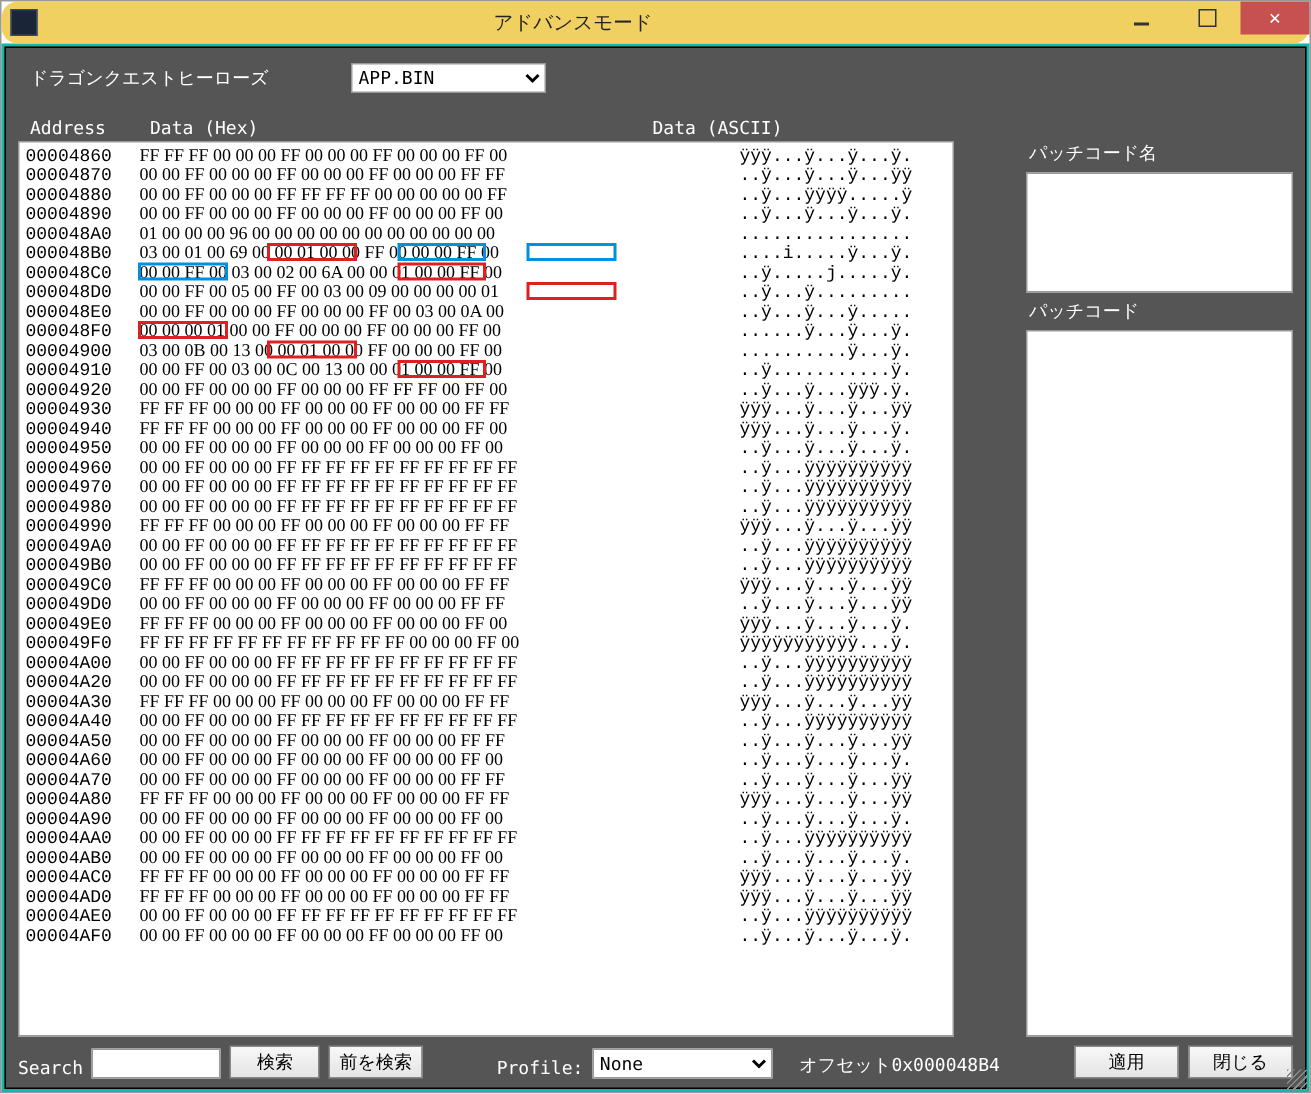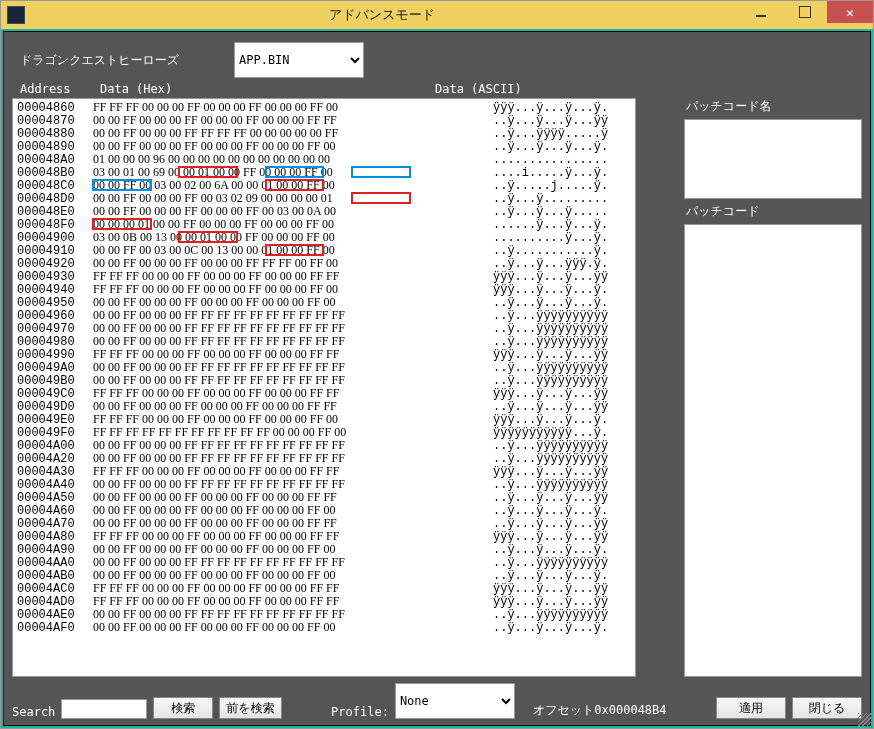--- a/index.html
+++ b/index.html
@@ -1,36 +1,36 @@
 <!DOCTYPE html>
 <html><head>
 <meta charset="utf-8">
 <style>
 * { box-sizing: border-box; margin: 0; padding: 0; }
 body { font-family: "MS Gothic", "Meiryo", monospace; background: #fff; width: 874px; height: 729px; overflow: hidden; }
 .window { width: 874px; height: 729px; border: 1px solid #999; display: flex; flex-direction: column; }
-.titlebar { background: #F0D060; height: 28px; display: flex; align-items: center; position: relative; }
+.titlebar { background: #F0D060; height: 28px; display: flex; align-items: center; position: relative; border-radius: 11px; }
 .title-icon { width: 18px; height: 18px; margin-left: 6px; background: #1a2536; border: 1px solid #3a4a5e; }
 .title-text { flex: 1; text-align: center; font-size: 13px; color: #222; }
 .win-btns { display: flex; height: 100%; }
 .win-btn { width: 44px; height: 22px; display: flex; align-items: center; justify-content: center; font-size: 14px; color: #222; }
 .win-btn.close { background: #C75050; color: #fff; width: 46px; }
 .win-btn.min::before { content: ""; display: block; width: 10px; height: 2px; background: #333; margin-top: 8px; }
 .win-btn.max::before { content: ""; display: block; width: 10px; height: 10px; border: 1px solid #333; }
 .win-btn.close::before { content: "✕"; font-size: 13px; }
 
 .client { flex: 1; background: #14b8a6; padding: 2px; display: flex; flex-direction: column; }
 .main-panel { flex: 1; background: #555; border: 1px solid #000; padding: 10px 8px 6px 8px; display: flex; flex-direction: column; }
 .top-row { display: flex; align-items: baseline; color: #fff; font-size: 12px; gap: 12px; margin-bottom: 2px; }
 .game-name { width: 210px; padding-left: 8px; }
 .file-select { width: 130px; }
 select.combobox, input.txt { font-size: 12px; font-family: inherit; }
-select.combobox { background: #fff; border: 1px solid #999; height: 36px; }
+select.combobox { background: #fff; border: 1px solid #999; height: 20px; }
 
-.headers { display: flex; color: #fff; font-size: 12px; padding-left: 8px; margin-top: 2px; }
+.headers { display: flex; color: #fff; font-size: 12px; padding-left: 8px; margin-top: 14px; }
 .h-addr { width: 80px; }
 .h-hex { width: 335px; }
 .h-ascii { }
 
 .body-row { flex: 1; display: flex; gap: 8px; min-height: 0; margin-top: 2px; }
 .hex-viewer { flex: 1; background: #fff; border: 1px solid #999; overflow-y: scroll; overflow-x: hidden; font-family: "Courier New", monospace; font-size: 12px; line-height: 13px; padding: 2px 4px; position: relative; }
 .hex-line { white-space: pre; position: relative; height: 13px; }
 .addr { display: inline-block; width: 76px; }
 .hex { display: inline-block; width: 400px; font-family: Liberation Serif, serif; }
 .ascii { display: inline-block; }
@@ -83,21 +83,21 @@
 
       <div class="body-row">
         <div class="hex-viewer" id="hex-viewer">
             <div class="hex-line"><span class="addr">00004860</span><span class="hex">FF FF FF 00 00 00 FF 00 00 00 FF 00 00 00 FF 00</span><span class="ascii">ÿÿÿ...ÿ...ÿ...ÿ.</span></div>
             <div class="hex-line"><span class="addr">00004870</span><span class="hex">00 00 FF 00 00 00 FF 00 00 00 FF 00 00 00 FF FF</span><span class="ascii">..ÿ...ÿ...ÿ...ÿÿ</span></div>
             <div class="hex-line"><span class="addr">00004880</span><span class="hex">00 00 FF 00 00 00 FF FF FF FF 00 00 00 00 00 FF</span><span class="ascii">..ÿ...ÿÿÿÿ.....ÿ</span></div>
             <div class="hex-line"><span class="addr">00004890</span><span class="hex">00 00 FF 00 00 00 FF 00 00 00 FF 00 00 00 FF 00</span><span class="ascii">..ÿ...ÿ...ÿ...ÿ.</span></div>
             <div class="hex-line"><span class="addr">000048A0</span><span class="hex">01 00 00 00 96 00 00 00 00 00 00 00 00 00 00 00</span><span class="ascii">................</span></div>
             <div class="hex-line"><span class="addr">000048B0</span><span class="hex">03 00 01 00 69 00 00 01 00 00 FF 00 00 00 FF 00</span><span class="ascii">....i.....ÿ...ÿ.</span><div class="hl red" style="left: 161.4px; width: 59.6px;"></div><div class="hl blue" style="left: 247.8px; width: 59.6px;"></div><div class="hl blue" style="left: 334.2px; width: 59.6px;"></div></div>
             <div class="hex-line"><span class="addr">000048C0</span><span class="hex">00 00 FF 00 03 00 02 00 6A 00 00 01 00 00 FF 00</span><span class="ascii">..ÿ.....j.....ÿ.</span><div class="hl blue" style="left: 75px; width: 59.6px;"></div><div class="hl red" style="left: 247.8px; width: 59.6px;"></div></div>
-            <div class="hex-line"><span class="addr">000048D0</span><span class="hex">00 00 FF 00 00 00 FF 00 03 02 09 00 00 00 00 01</span><span class="ascii">..ÿ...ÿ.........</span><div class="hl red" style="left: 334.2px; width: 59.6px;"></div></div>
+            <div class="hex-line"><span class="addr">000048D0</span><span class="hex">00 00 FF 00 05 00 FF 00 03 00 09 00 00 00 00 01</span><span class="ascii">..ÿ...ÿ.........</span><div class="hl red" style="left: 334.2px; width: 59.6px;"></div></div>
             <div class="hex-line"><span class="addr">000048E0</span><span class="hex">00 00 FF 00 00 00 FF 00 00 00 FF 00 03 00 0A 00</span><span class="ascii">..ÿ...ÿ...ÿ.....</span></div>
             <div class="hex-line"><span class="addr">000048F0</span><span class="hex">00 00 00 01 00 00 FF 00 00 00 FF 00 00 00 FF 00</span><span class="ascii">......ÿ...ÿ...ÿ.</span><div class="hl red" style="left: 75px; width: 59.6px;"></div></div>
             <div class="hex-line"><span class="addr">00004900</span><span class="hex">03 00 0B 00 13 00 00 01 00 00 FF 00 00 00 FF 00</span><span class="ascii">..........ÿ...ÿ.</span><div class="hl red" style="left: 161.4px; width: 59.6px;"></div></div>
             <div class="hex-line"><span class="addr">00004910</span><span class="hex">00 00 FF 00 03 00 0C 00 13 00 00 01 00 00 FF 00</span><span class="ascii">..ÿ...........ÿ.</span><div class="hl red" style="left: 247.8px; width: 59.6px;"></div></div>
             <div class="hex-line"><span class="addr">00004920</span><span class="hex">00 00 FF 00 00 00 FF 00 00 00 FF FF FF 00 FF 00</span><span class="ascii">..ÿ...ÿ...ÿÿÿ.ÿ.</span></div>
             <div class="hex-line"><span class="addr">00004930</span><span class="hex">FF FF FF 00 00 00 FF 00 00 00 FF 00 00 00 FF FF</span><span class="ascii">ÿÿÿ...ÿ...ÿ...ÿÿ</span></div>
             <div class="hex-line"><span class="addr">00004940</span><span class="hex">FF FF FF 00 00 00 FF 00 00 00 FF 00 00 00 FF 00</span><span class="ascii">ÿÿÿ...ÿ...ÿ...ÿ.</span></div>
             <div class="hex-line"><span class="addr">00004950</span><span class="hex">00 00 FF 00 00 00 FF 00 00 00 FF 00 00 00 FF 00</span><span class="ascii">..ÿ...ÿ...ÿ...ÿ.</span></div>
             <div class="hex-line"><span class="addr">00004960</span><span class="hex">00 00 FF 00 00 00 FF FF FF FF FF FF FF FF FF FF</span><span class="ascii">..ÿ...ÿÿÿÿÿÿÿÿÿÿ</span></div>
             <div class="hex-line"><span class="addr">00004970</span><span class="hex">00 00 FF 00 00 00 FF FF FF FF FF FF FF FF FF FF</span><span class="ascii">..ÿ...ÿÿÿÿÿÿÿÿÿÿ</span></div>

